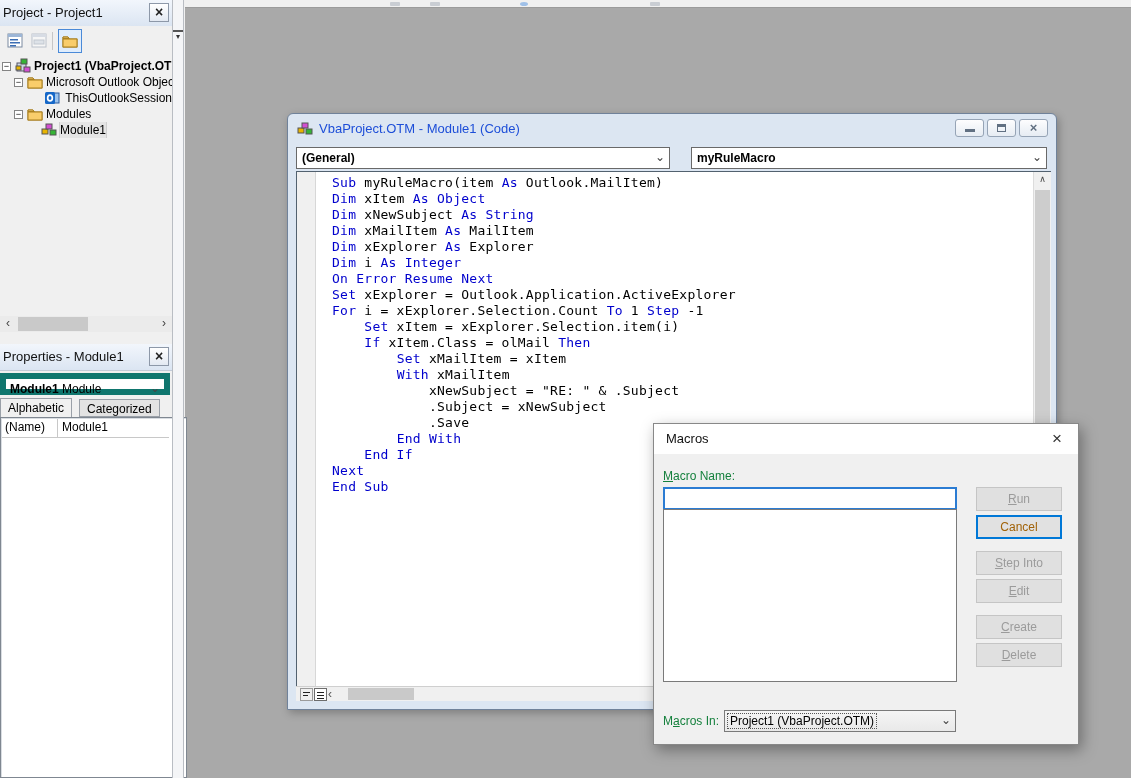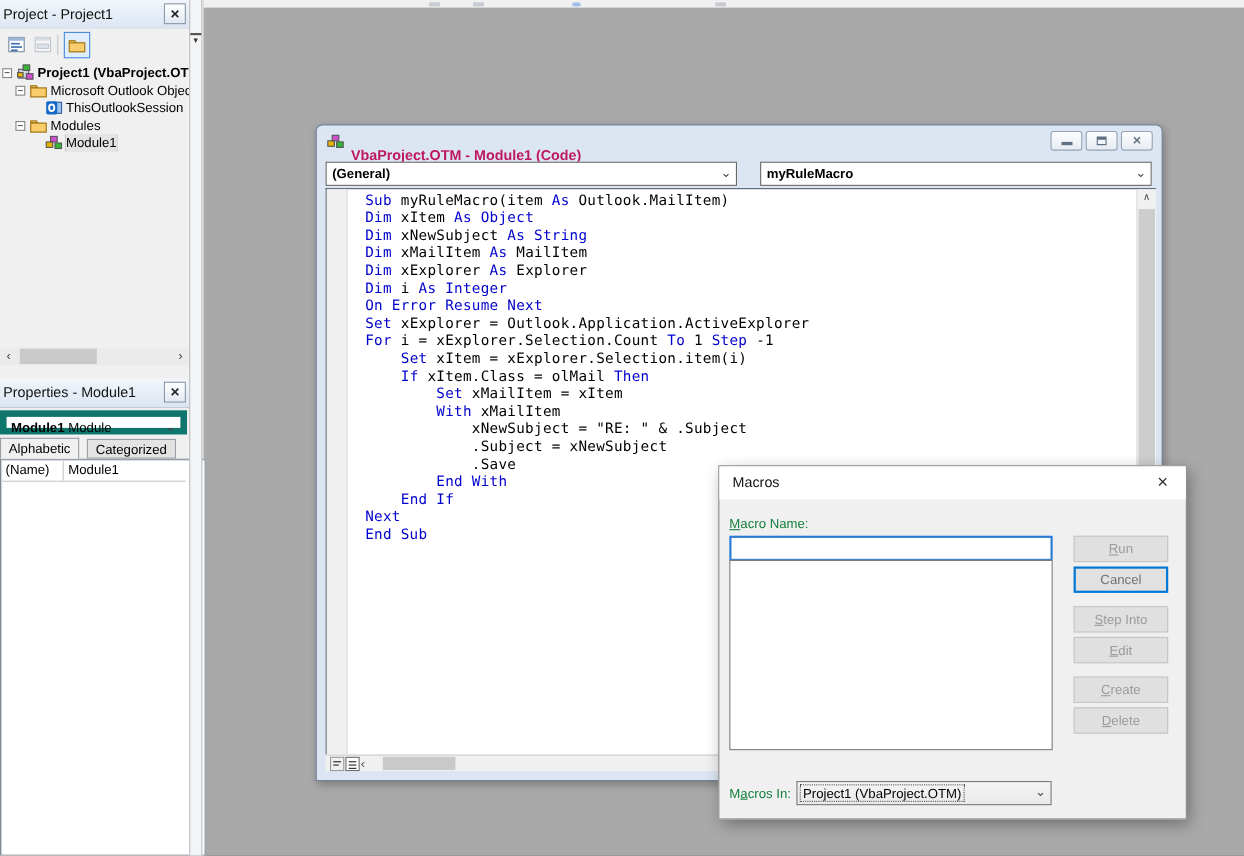--- a/index.html
+++ b/index.html
@@ -63,21 +63,21 @@
   .grid-row{position:absolute;left:1px;top:1px;width:167px;height:18px;border-bottom:1px solid #c8c8c8;}
   .grid-name{position:absolute;left:0;top:0;width:56px;height:18px;line-height:17px;padding-left:3px;
     border-right:1px solid #c8c8c8;box-sizing:border-box;font-size:12px;}
   .grid-value{position:absolute;left:60px;top:0;height:18px;line-height:17px;font-size:12px;}
 
   
   .codewin{position:absolute;left:287px;top:113px;width:770px;height:597px;box-sizing:border-box;
     background:#dce6f2;border:1px solid #70829a;border-radius:6px 6px 0 0;box-shadow:2px 3px 8px rgba(0,0,0,.25);z-index:5;}
   .cw-title{position:absolute;left:0;top:0;right:0;height:30px;}
   .cw-title .ic{position:absolute;left:9px;top:7px;width:16px;height:16px;}
-  .cw-title .t{position:absolute;left:31px;top:19px;font-size:13px;color:#be185d;white-space:nowrap;font-weight:bold;}
+  .cw-title .t{position:absolute;left:31px;top:7px;font-size:13px;color:#1d4ed8;white-space:nowrap;}
   .cap-btns{position:absolute;right:8px;top:5px;display:flex;gap:3px;}
   .cap-btn{width:29px;height:18px;box-sizing:border-box;border:1px solid #96a4b6;border-radius:3px;
     background:linear-gradient(#fdfdfe,#e6ecf3);position:relative;}
   .cap-btn .bar{position:absolute;left:9px;bottom:4px;width:10px;height:3px;background:#617082;}
   .cap-btn .box{position:absolute;left:9px;top:4px;width:9px;height:8px;box-sizing:border-box;
     border:1px solid #617082;border-top:3px solid #617082;background:transparent;}
   .cap-btn .xg{position:absolute;left:0;top:0;width:100%;text-align:center;line-height:16px;
     font-size:13px;font-weight:bold;color:#617082;}
 
   .cw-combo{position:absolute;top:33px;height:22px;box-sizing:border-box;background:#fff;border:1px solid #696969;}
@@ -113,21 +113,21 @@
   .dlg-close{position:absolute;right:8px;top:3px;width:26px;height:24px;text-align:center;line-height:24px;
     font-size:17px;color:#333;}
   .dlg-label{position:absolute;font-size:12px;color:#15803d;}
   .mn{text-decoration:underline;}
   .macro-input{position:absolute;left:9px;top:63px;width:294px;height:23px;box-sizing:border-box;
     border:2px solid #2b7cd3;background:#fff;font-family:"Liberation Sans",sans-serif;font-size:12px;padding:0 4px;outline:none;}
   .macro-list{position:absolute;left:9px;top:85px;width:294px;height:173px;box-sizing:border-box;
     border:1px solid #7a7a7a;background:#fff;}
   .dlg-btn{position:absolute;left:322px;width:86px;height:24px;box-sizing:border-box;text-align:center;line-height:22px;
     font-size:12px;background:#e0e0e0;border:1px solid #c5c5c5;color:#9b9b9b;}
-  .dlg-btn.enabled{background:#e1e1e1;border:1px solid #adadad;color:#737373;}
+  .dlg-btn.enabled{background:#e1e1e1;border:1px solid #adadad;color:#a16207;}
   .dlg-btn.default{border:2px solid #0078d7;line-height:20px;}
   .btn-0{top:63px}.btn-1{top:91px}.btn-2{top:127px}.btn-3{top:155px}.btn-4{top:191px}.btn-5{top:219px}
   .macros-in-combo{position:absolute;left:70px;top:286px;width:232px;height:22px;box-sizing:border-box;
     border:1px solid #7a7a7a;background:linear-gradient(#f5f5f5,#e9e9e9);}
   .macros-in-combo .txt{position:absolute;left:3px;top:3px;font-size:12px;outline:1px dotted #555;padding:0 2px;white-space:nowrap;}
   .macros-in-combo .chev{position:absolute;right:4px;top:2px;font-size:12px;color:#444;}
 </style>
 </head>
 <body>
 
@@ -186,21 +186,21 @@
         </div>
         <div class="tree-row" style="padding-left: 14px;">
           <span class="expander">−</span>
           <span class="tree-icon"><svg width="16" height="16" viewBox="0 0 16 16">
               <path d="M1 4 h5 l1.5 2 H15 v8 H1 z" fill="#f6c04a" stroke="#a87f1e"></path>
               <path d="M1 4 h5 l1 1.4 H1 z" fill="#fbda8c" stroke="#a87f1e"></path>
               <rect x="1" y="6" width="14" height="8" fill="#f9cd6b" stroke="#a87f1e"></rect>
             </svg></span>
           <span class="tree-label">Microsoft Outlook Objects</span>
         </div>
-        <div class="tree-row" style="padding-left: 28px;">
+        <div class="tree-row" style="padding-left: 28px; justify-content: space-between;">
           <span class="exp-spacer"></span>
           <span class="tree-icon"><svg width="16" height="16" viewBox="0 0 16 16">
               <rect x="9" y="3" width="6" height="10" fill="#9cc3ec" stroke="#2a5b9e"></rect>
               <rect x="1" y="2" width="10" height="12" rx="1.5" fill="#1668c8"></rect>
               <ellipse cx="6" cy="8" rx="3.2" ry="3.8" fill="#fff"></ellipse>
               <ellipse cx="6" cy="8" rx="1.5" ry="2.1" fill="#1668c8"></ellipse>
             </svg></span>
           <span class="tree-label">ThisOutlookSession</span>
         </div>
         <div class="tree-row" style="padding-left: 14px;">

